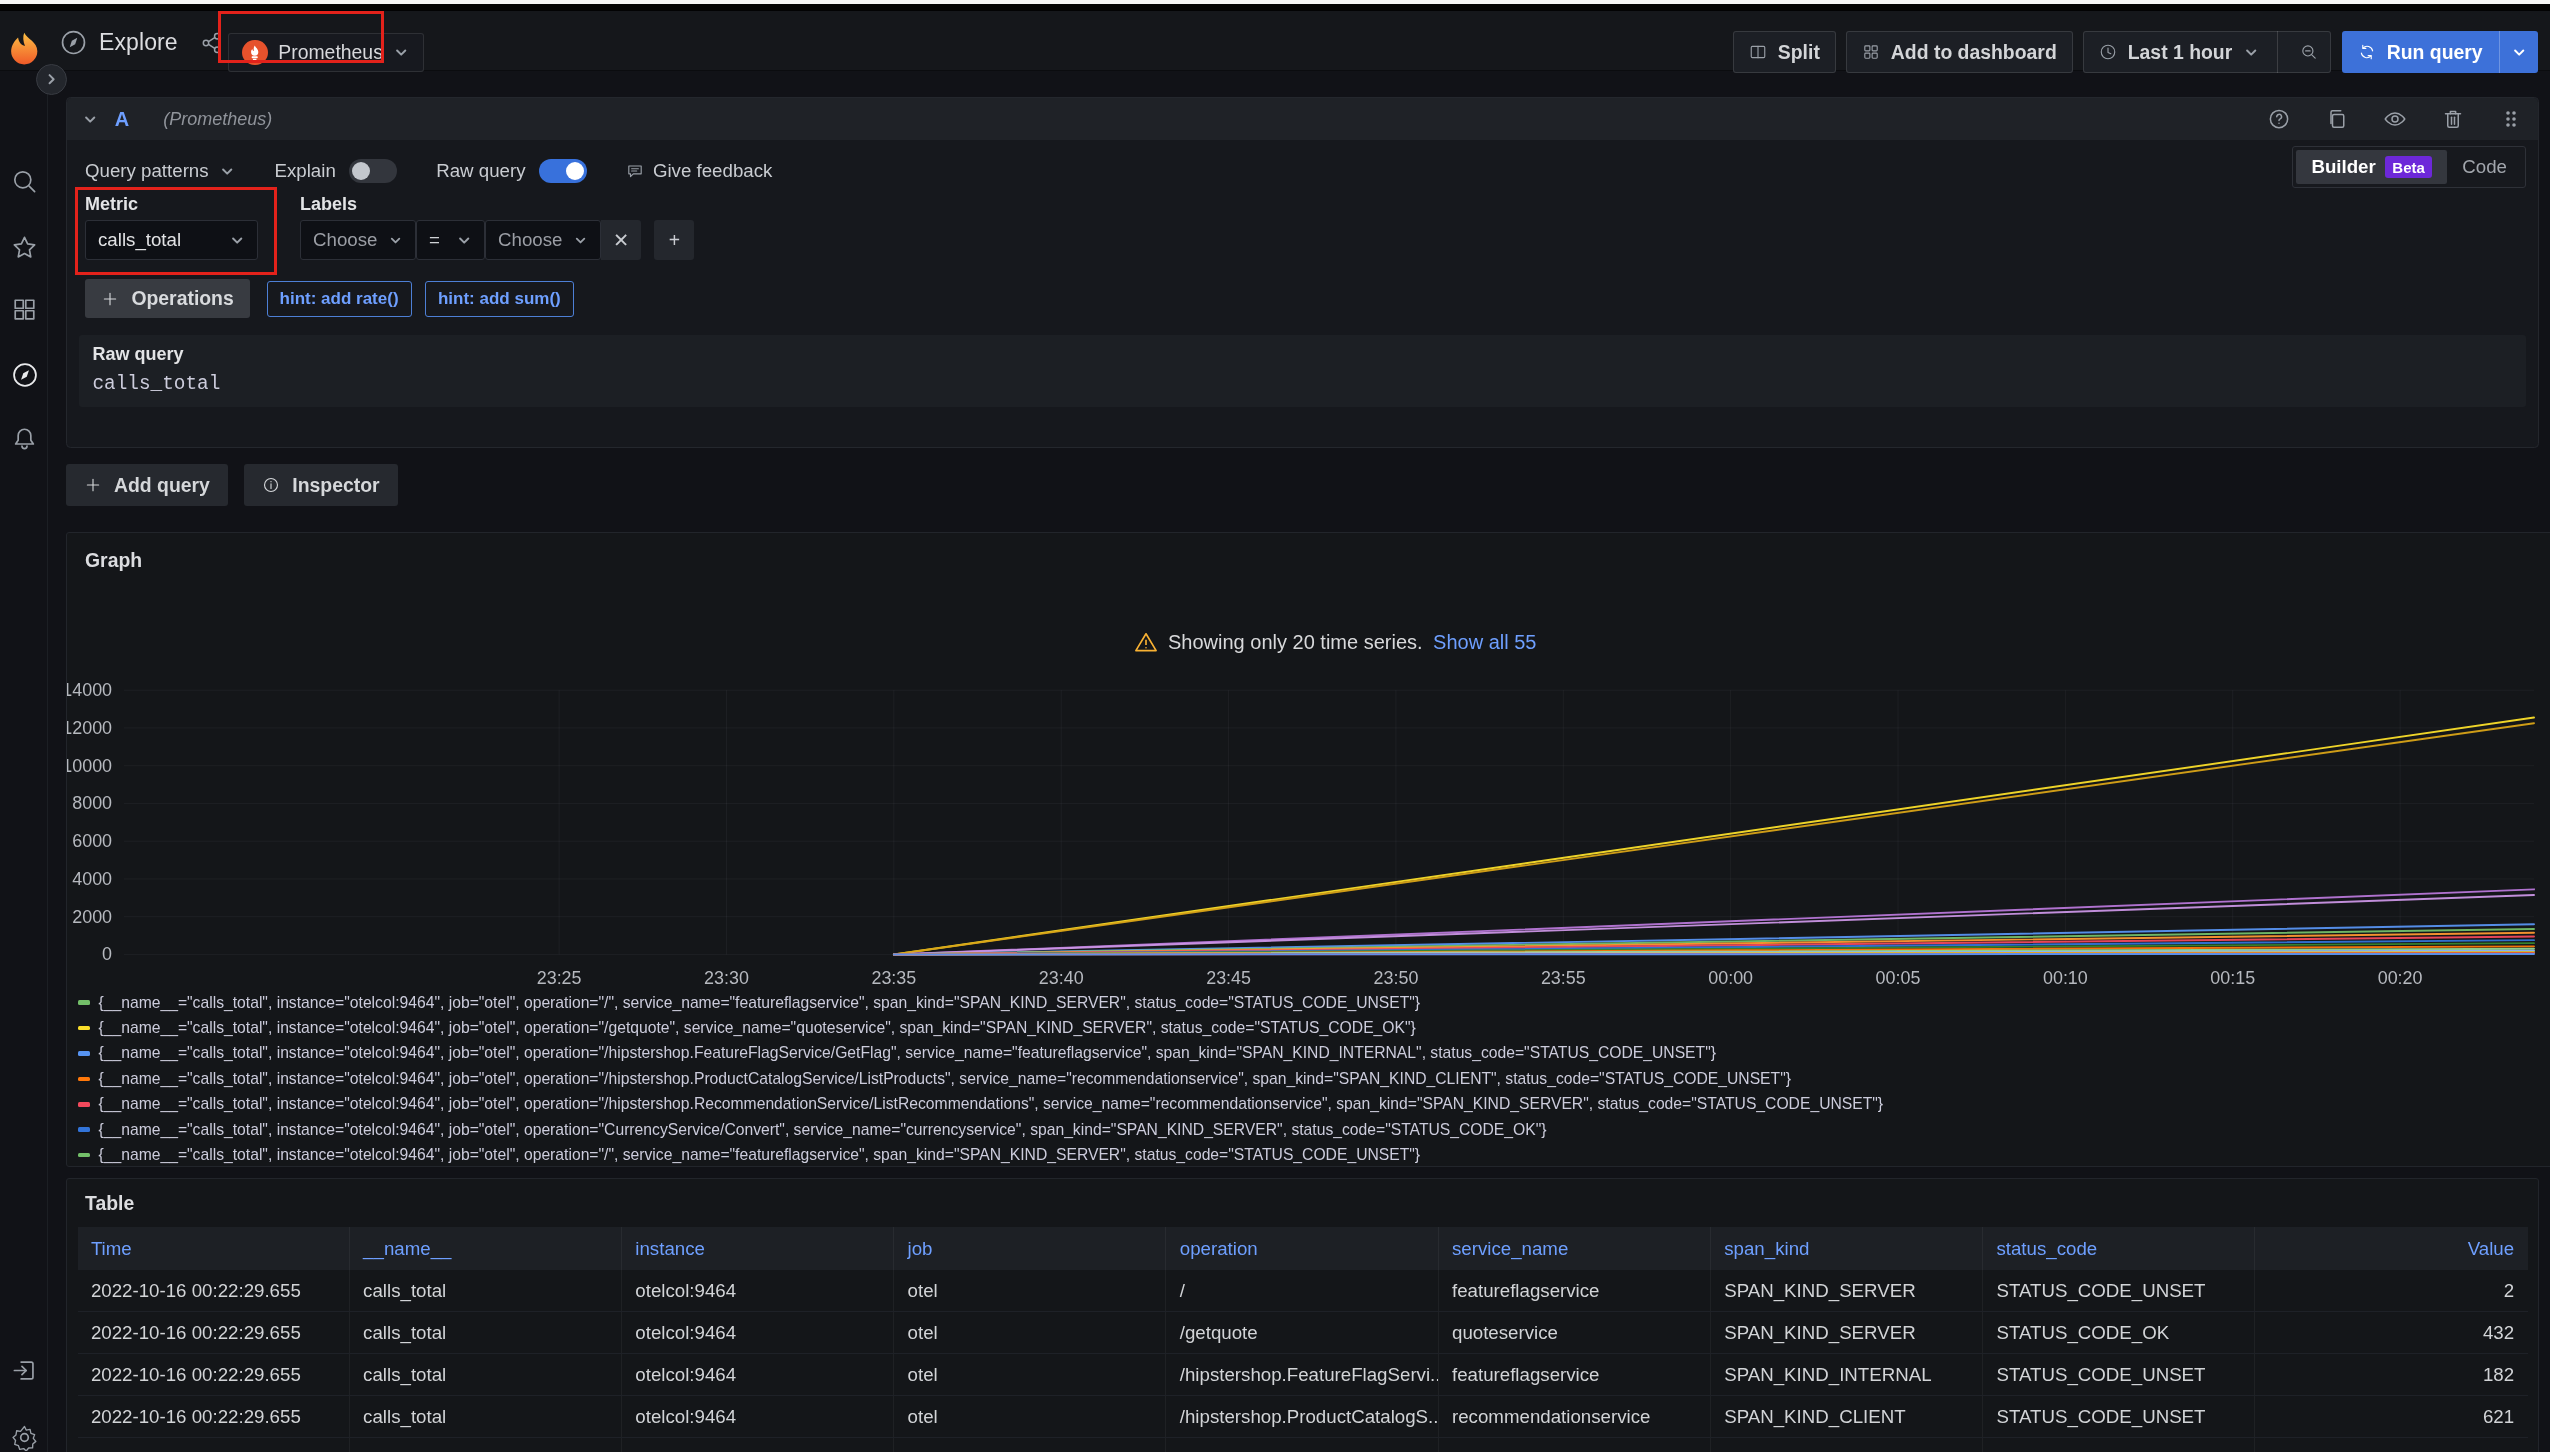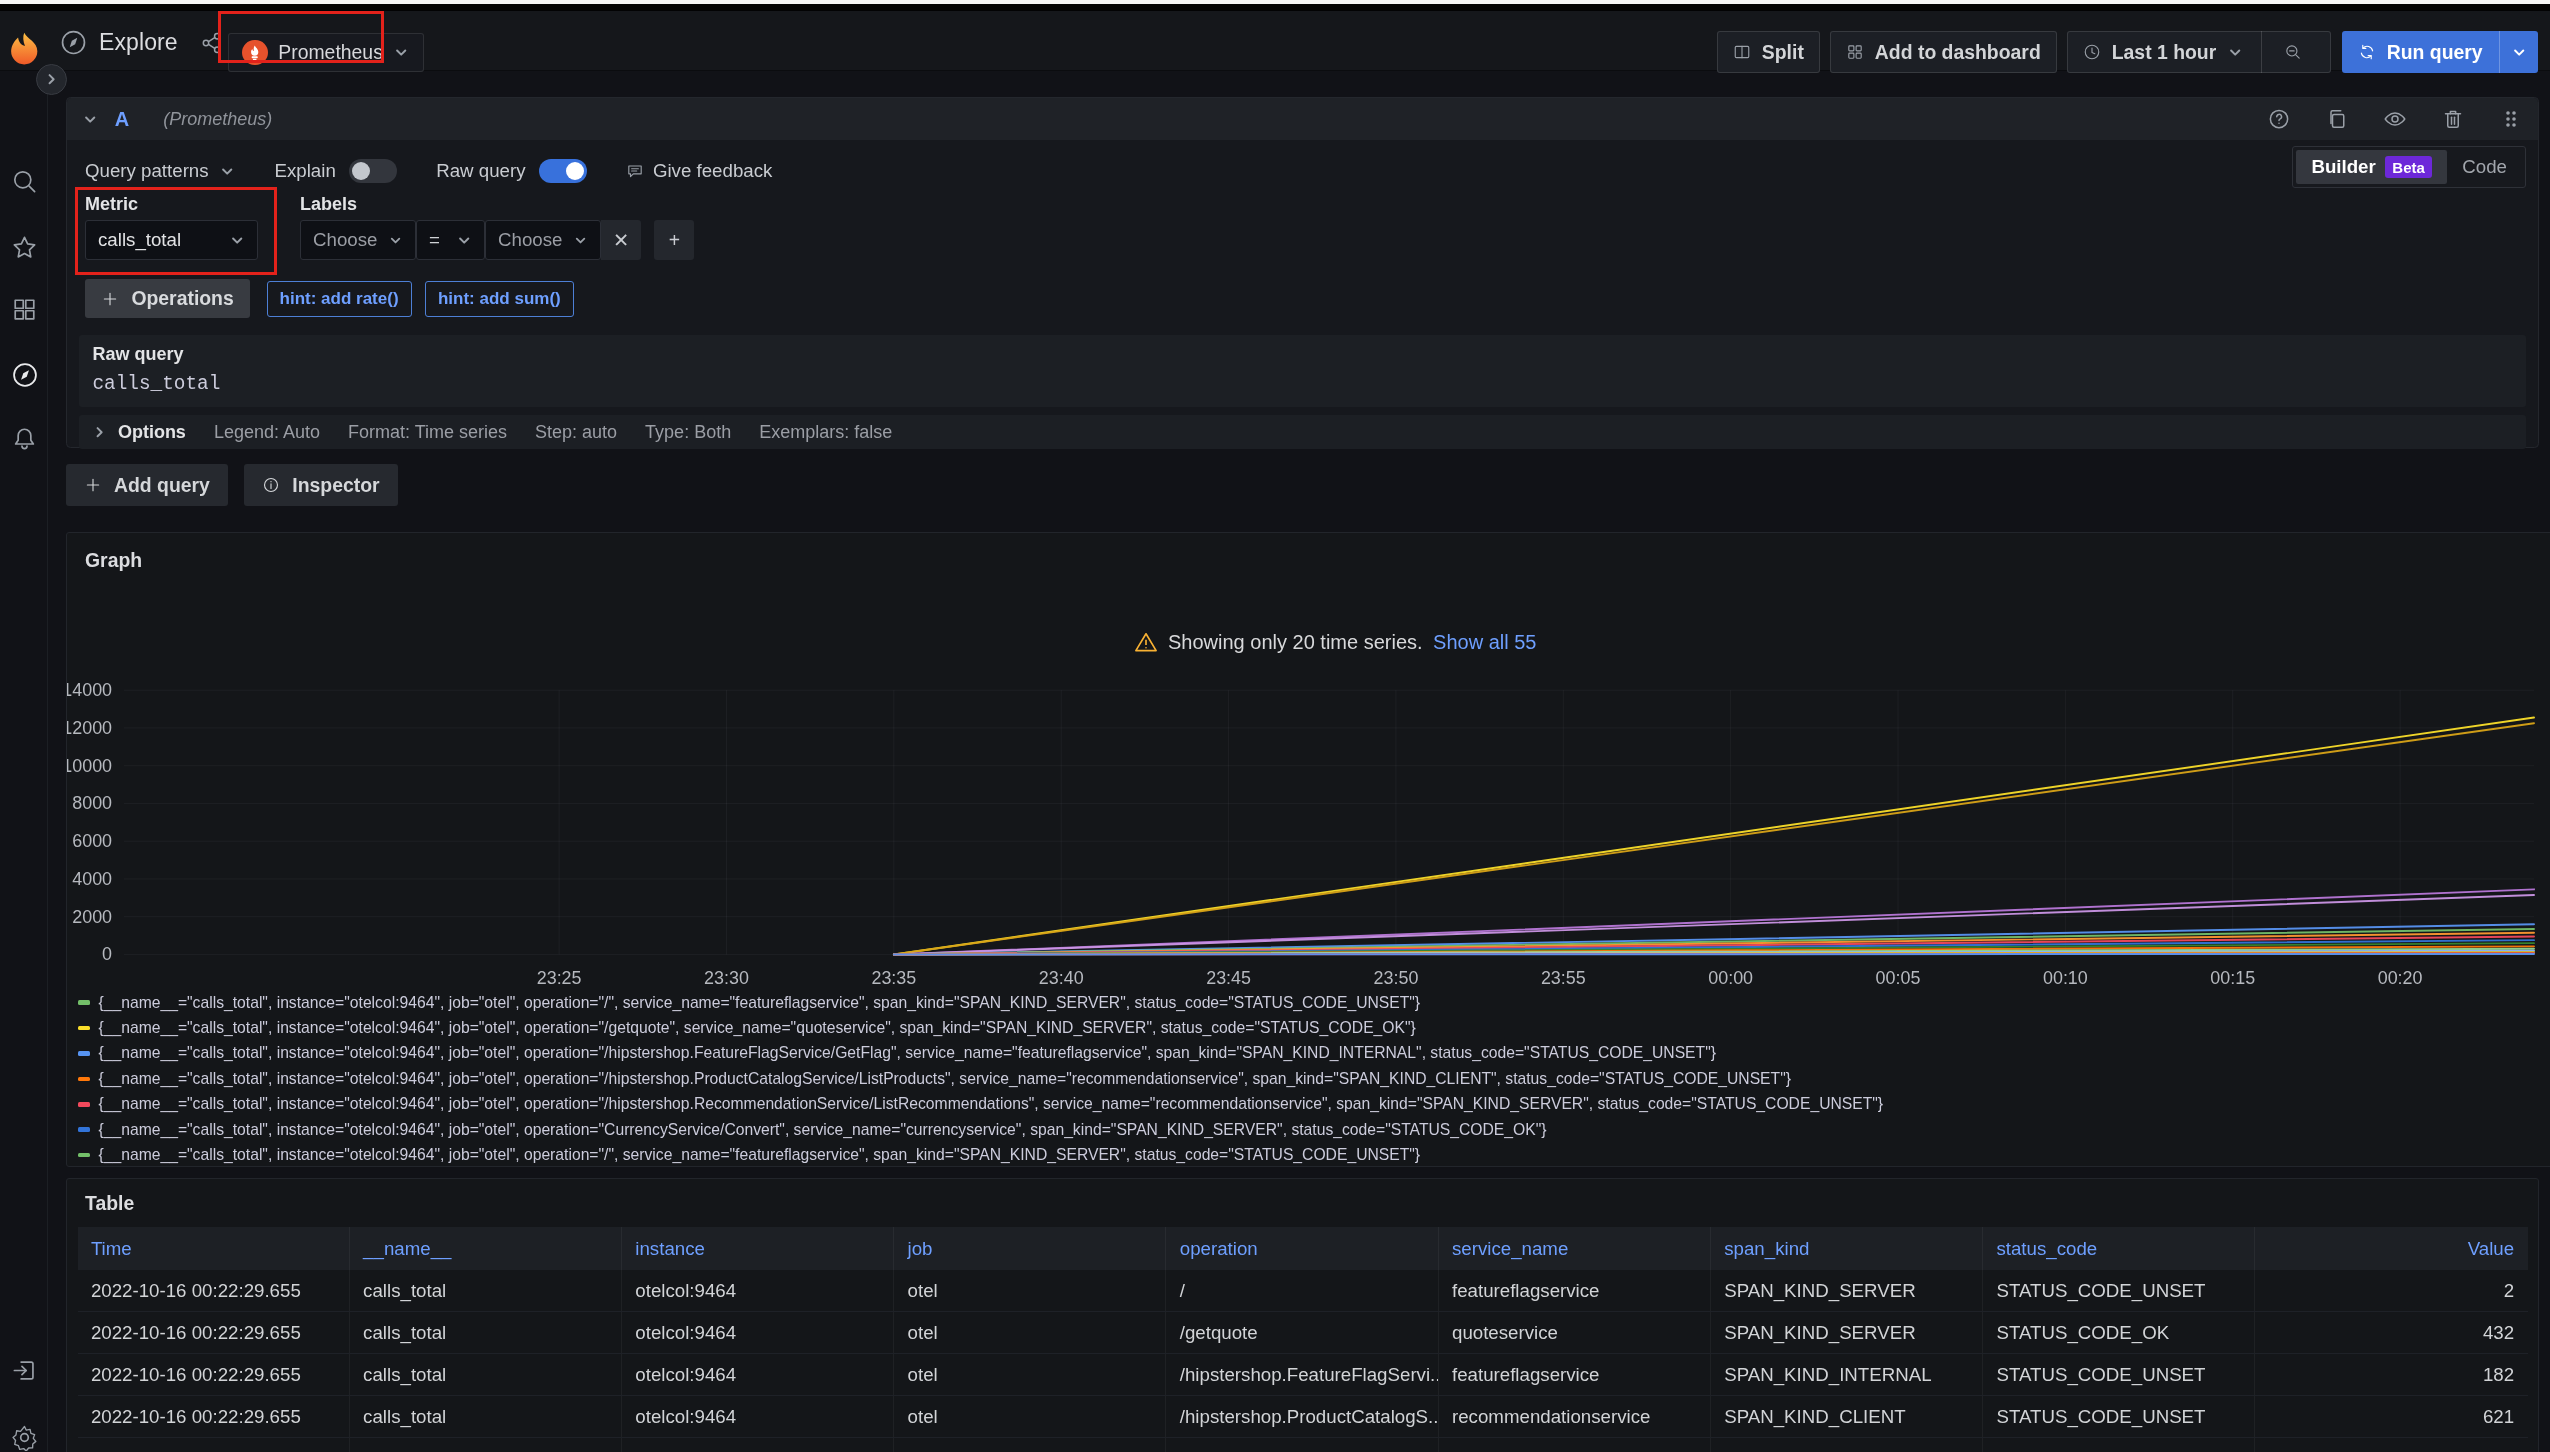--- a/index.html
+++ b/index.html
@@ -166,21 +166,21 @@
       </div>
       <div class="hbtn">
         <svg class="icon small" viewBox="0 0 32 32">
             <rect x="5" y="5" width="9" height="9" rx="1.5"></rect>
             <rect x="18" y="5" width="9" height="9" rx="1.5"></rect>
             <rect x="5" y="18" width="9" height="9" rx="1.5"></rect>
             <rect x="18" y="18" width="9" height="9" rx="1.5"></rect>
           </svg>
         <span>Add to dashboard</span>
       </div>
-      <div class="hbtn" style="padding-right:16px">
+      <div class="hbtn" style="padding-right:0">
         <svg class="icon small" viewBox="0 0 32 32">
             <circle cx="16" cy="16" r="12"></circle>
             <polyline points="16,9 16,17 21,19"></polyline>
           </svg>
         <span>Last 1 hour</span>
         <svg class="chev" viewBox="0 0 20 20">
             <polyline points="5,8 10,13 15,8"></polyline>
           </svg>
         <span style="width:0.7px;height:42px;background:rgba(255,255,255,.14);margin-left:7.5px"></span>
         <span style="display:flex;align-items:center;justify-content:center;width:42px;height:42px">
@@ -388,35 +388,20 @@
           <span class="hint-btn">hint: add rate()</span>
           <span class="hint-btn">hint: add sum()</span>
         </span>
     </div>
 
     <div class="raw-block">
       <div class="raw-label">Raw query</div>
       <div class="raw-expr">calls_total</div>
     </div>
 
-    <div class="opt-strip">
-      <span class="flex" style="gap:10.5px">
-        <svg class="chev" viewBox="0 0 20 20" style="transform:rotate(-90deg)">
-            <polyline points="5,8 10,13 15,8"></polyline>
-          </svg>
-        <span class="opt-title">Options</span>
-      </span>
-      <span id="opt-summary" class="flex" style="gap:28px">
-          <span class="opt-item">Legend: Auto</span>
-          <span class="opt-item">Format: Time series</span>
-          <span class="opt-item">Step: auto</span>
-          <span class="opt-item">Type: Both</span>
-          <span class="opt-item">Exemplars: false</span>
-        </span>
-    </div>
   </div>
 
   <div class="red-ann" style="left:218px;top:10.5px;width:166px;height:52px"></div>
   <div class="red-ann" style="left:75px;top:187px;width:202px;height:88px"></div>
 
   <div class="abs flex" style="left:66px;top:464px;gap:16.4px">
     <span class="foot-btn">
       <svg class="icon small" viewBox="0 0 32 32" style="stroke:#d5d7da">
           <line x1="16" y1="6" x2="16" y2="26"></line>
           <line x1="6" y1="16" x2="26" y2="16"></line>

